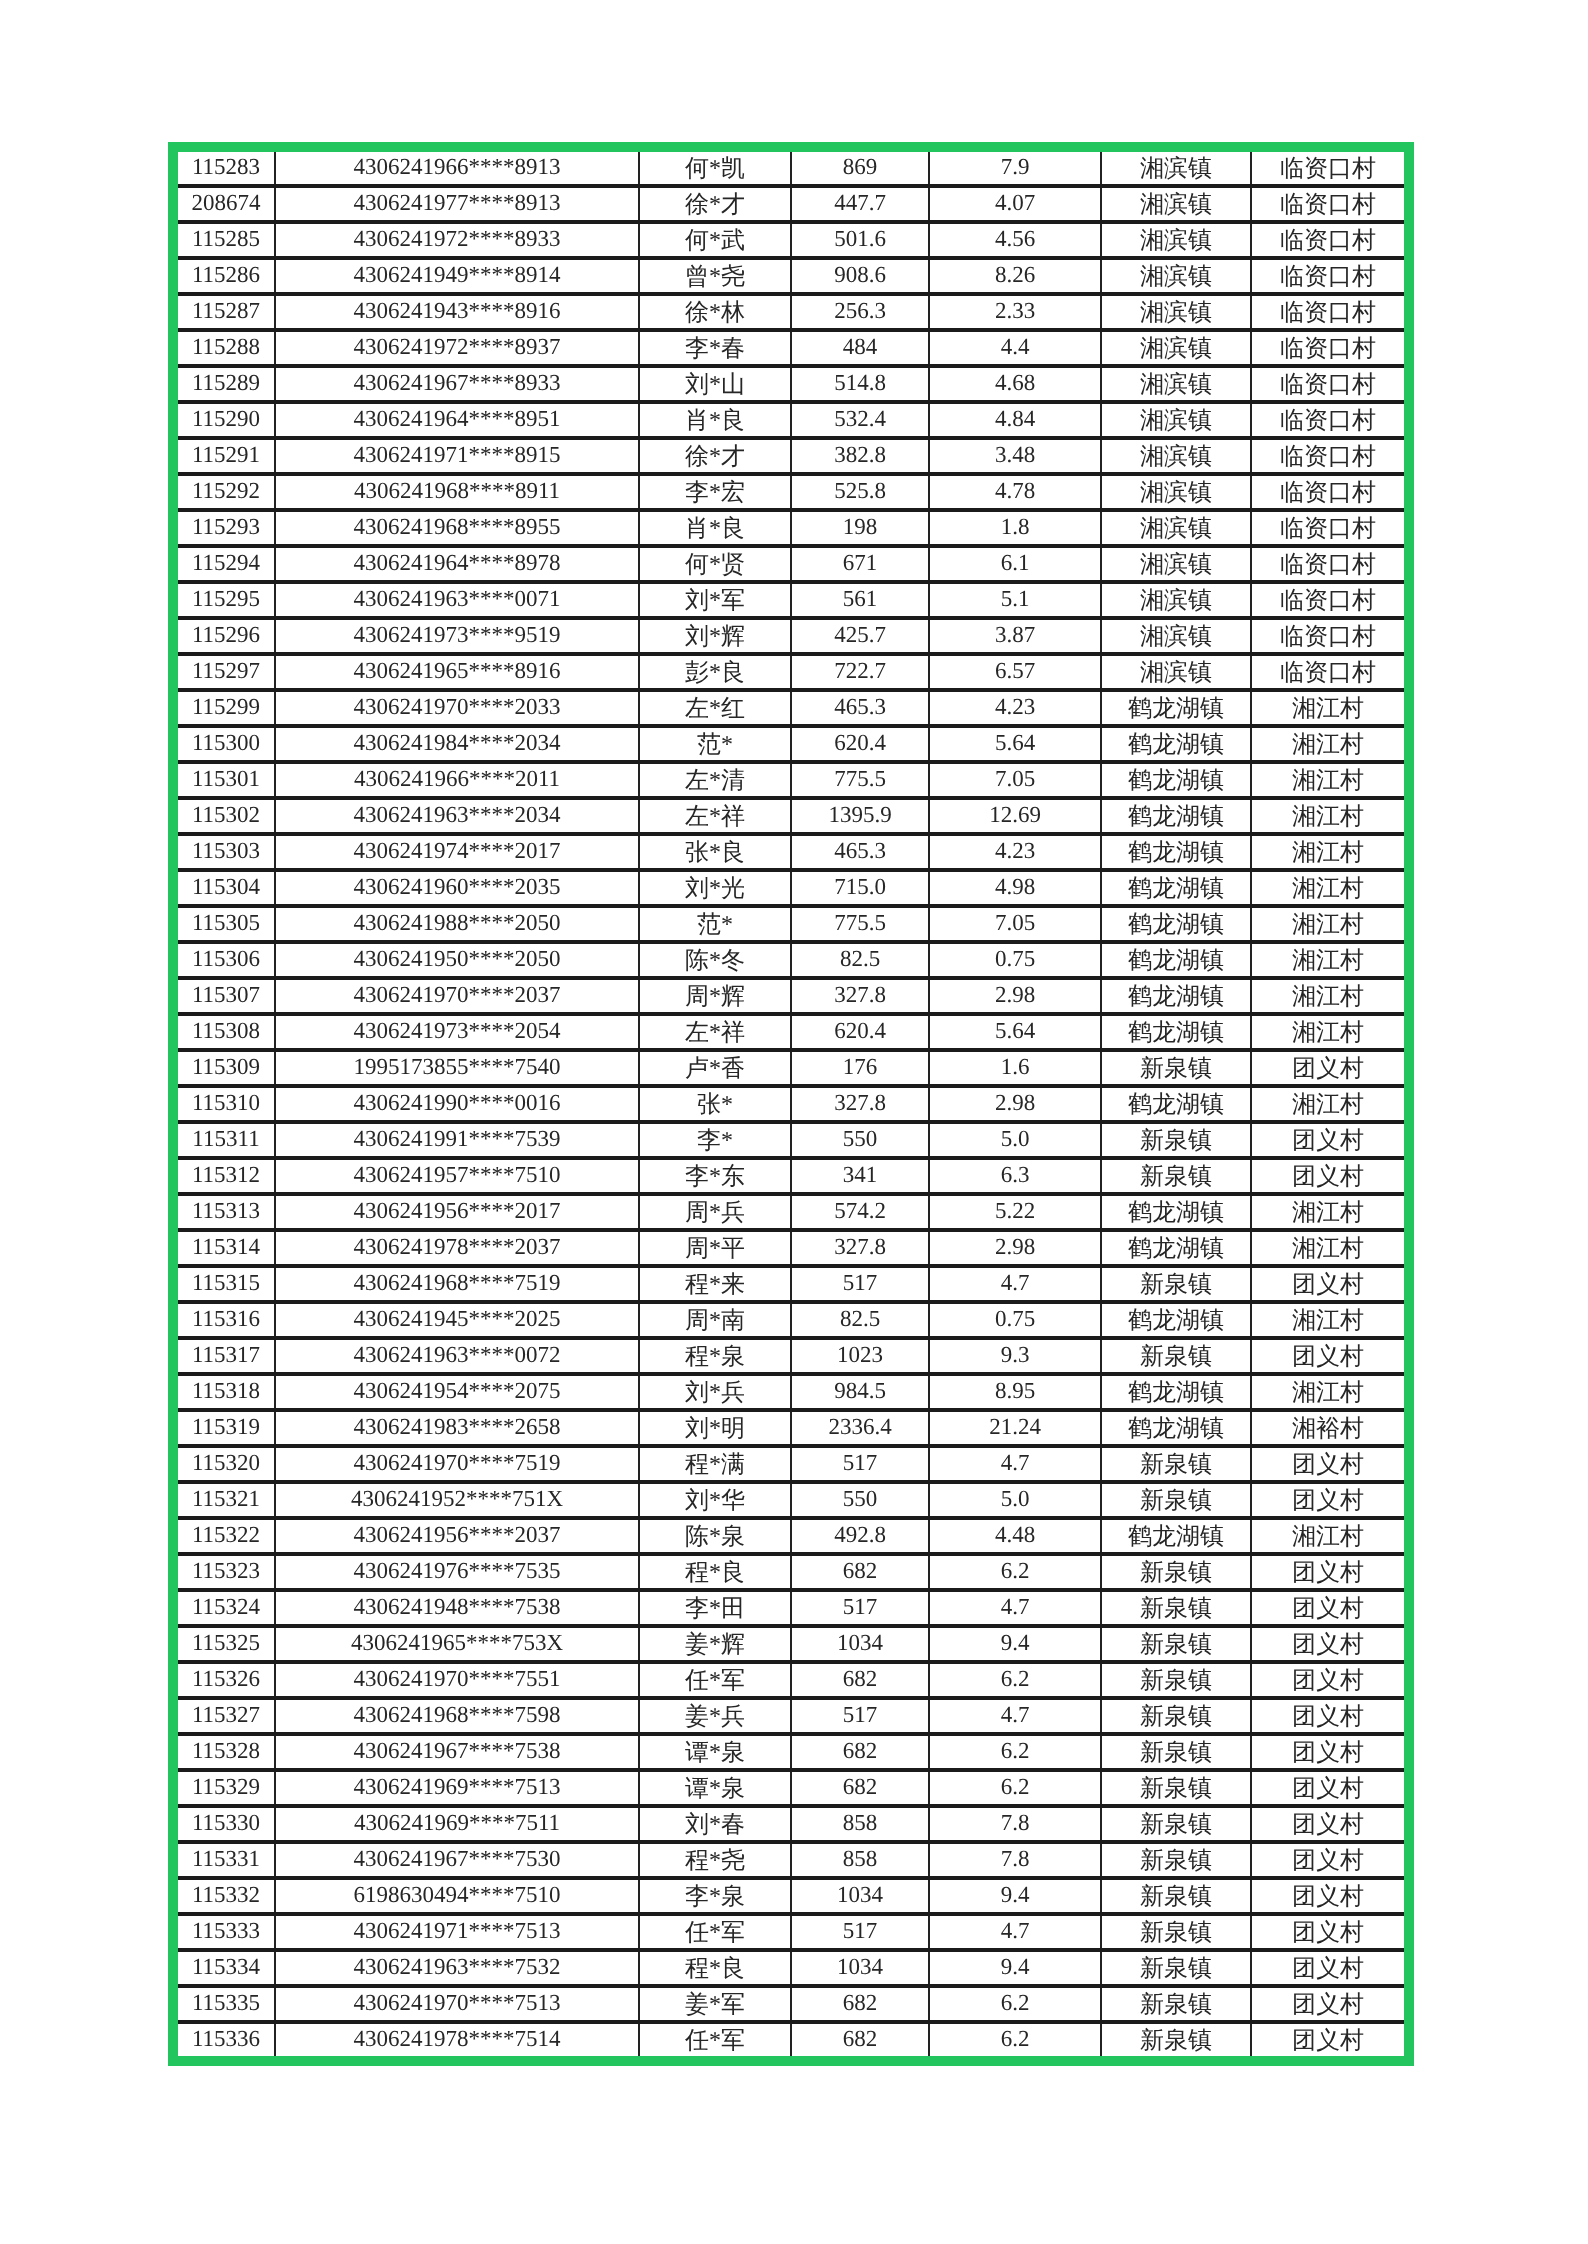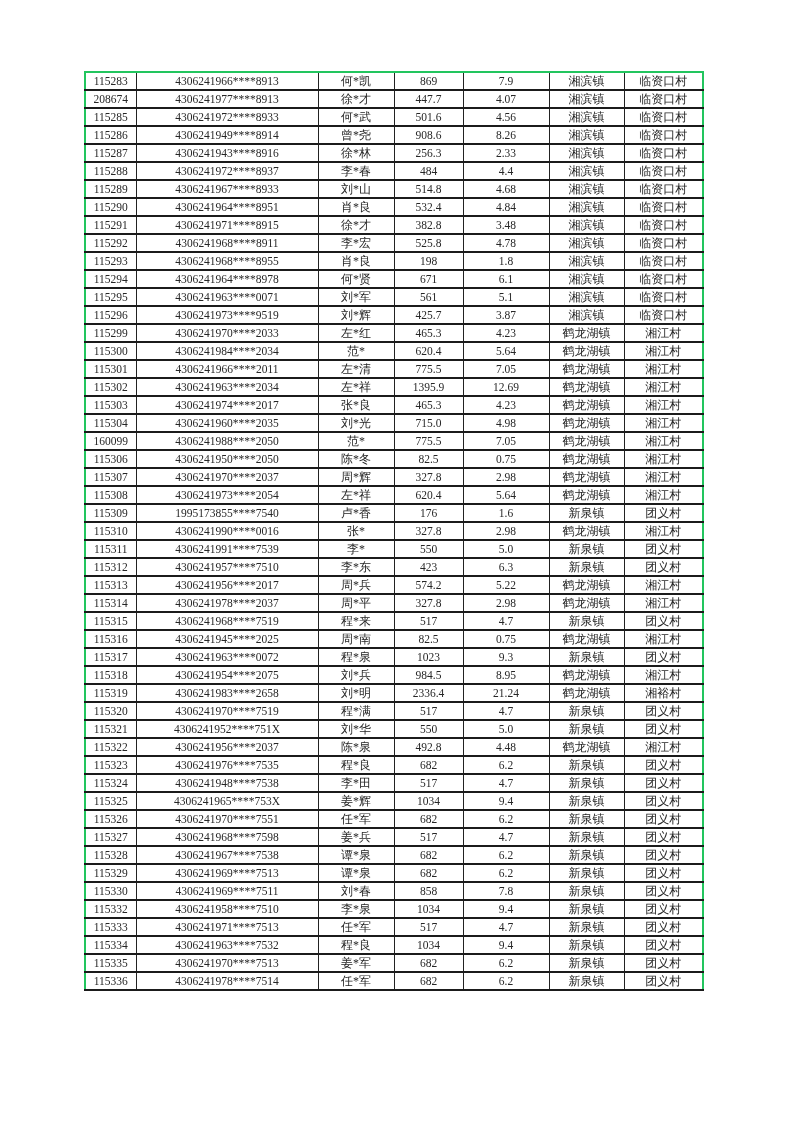--- a/index.html
+++ b/index.html
@@ -15,21 +15,21 @@
     overflow: hidden;
     font-family: "Liberation Serif", "DejaVu Serif", serif;
   }
   table.records {
     position: absolute;
     left: 84px;
     top: 71px;
     border-collapse: collapse;
     table-layout: fixed;
     width: 618px;
-    border: 2px solid #22c55e;
+    border: 5px solid #22c55e;
   }
   table.records td {
     border-left: 1px solid #222222;
     border-bottom: 2px solid #1b1b1b;
     height: 16px;
     padding: 0 1px;
     text-align: center;
     vertical-align: middle;
     font-size: 12px;
     line-height: 16px;
@@ -180,20 +180,29 @@
         <tr>
           <td class="num">115296</td>
           <td class="num">4306241973****9519</td>
           <td>刘*辉</td>
           <td class="num">425.7</td>
           <td class="num">3.87</td>
           <td>湘滨镇</td>
           <td>临资口村</td>
         </tr>
         <tr>
+          <td class="num">115297</td>
+          <td class="num">4306241965****8916</td>
+          <td>彭*良</td>
+          <td class="num">722.7</td>
+          <td class="num">6.57</td>
+          <td>湘滨镇</td>
+          <td>临资口村</td>
+        </tr>
+        <tr>
           <td class="num">115299</td>
           <td class="num">4306241970****2033</td>
           <td>左*红</td>
           <td class="num">465.3</td>
           <td class="num">4.23</td>
           <td>鹤龙湖镇</td>
           <td>湘江村</td>
         </tr>
         <tr>
           <td class="num">115300</td>
@@ -234,21 +243,21 @@
         <tr>
           <td class="num">115304</td>
           <td class="num">4306241960****2035</td>
           <td>刘*光</td>
           <td class="num">715.0</td>
           <td class="num">4.98</td>
           <td>鹤龙湖镇</td>
           <td>湘江村</td>
         </tr>
         <tr>
-          <td class="num">160099</td>
+          <td class="num">115305</td>
           <td class="num">4306241988****2050</td>
           <td>范*</td>
           <td class="num">775.5</td>
           <td class="num">7.05</td>
           <td>鹤龙湖镇</td>
           <td>湘江村</td>
         </tr>
         <tr>
           <td class="num">115306</td>
           <td class="num">4306241950****2050</td>
@@ -300,21 +309,21 @@
           <td>李*</td>
           <td class="num">550</td>
           <td class="num">5.0</td>
           <td>新泉镇</td>
           <td>团义村</td>
         </tr>
         <tr>
           <td class="num">115312</td>
           <td class="num">4306241957****7510</td>
           <td>李*东</td>
-          <td class="num">423</td>
+          <td class="num">341</td>
           <td class="num">6.3</td>
           <td>新泉镇</td>
           <td>团义村</td>
         </tr>
         <tr>
           <td class="num">115313</td>
           <td class="num">4306241956****2017</td>
           <td>周*兵</td>
           <td class="num">574.2</td>
           <td class="num">5.22</td>
@@ -468,22 +477,31 @@
         <tr>
           <td class="num">115330</td>
           <td class="num">4306241969****7511</td>
           <td>刘*春</td>
           <td class="num">858</td>
           <td class="num">7.8</td>
           <td>新泉镇</td>
           <td>团义村</td>
         </tr>
         <tr>
+          <td class="num">115331</td>
+          <td class="num">4306241967****7530</td>
+          <td>程*尧</td>
+          <td class="num">858</td>
+          <td class="num">7.8</td>
+          <td>新泉镇</td>
+          <td>团义村</td>
+        </tr>
+        <tr>
           <td class="num">115332</td>
-          <td class="num">4306241958****7510</td>
+          <td class="num">6198630494****7510</td>
           <td>李*泉</td>
           <td class="num">1034</td>
           <td class="num">9.4</td>
           <td>新泉镇</td>
           <td>团义村</td>
         </tr>
         <tr>
           <td class="num">115333</td>
           <td class="num">4306241971****7513</td>
           <td>任*军</td>

